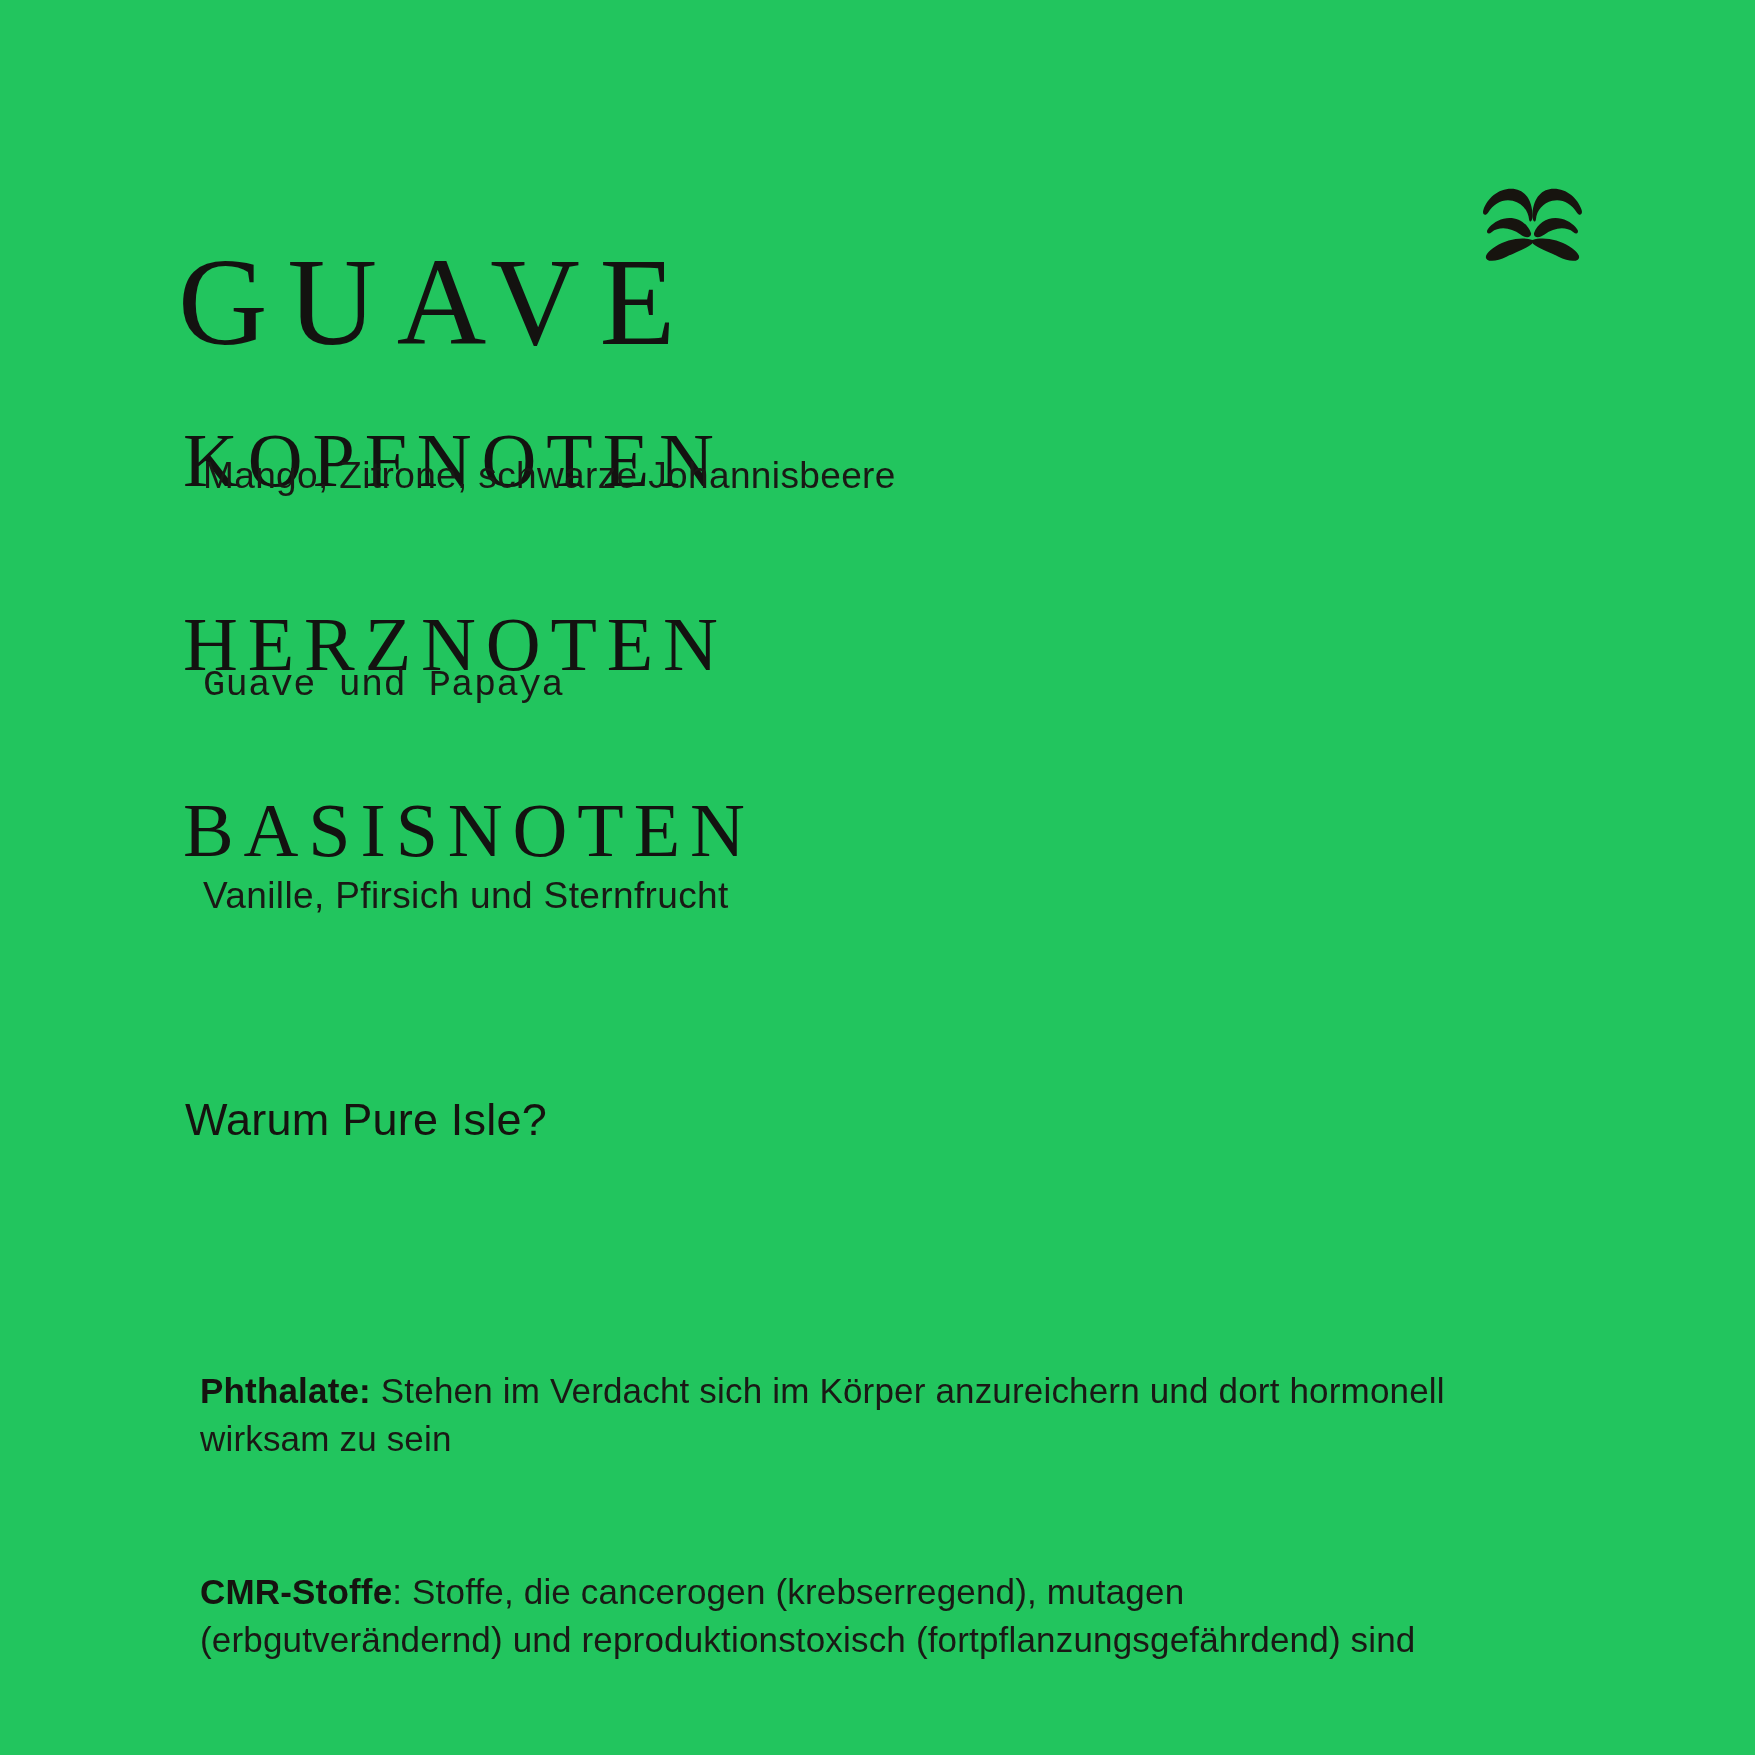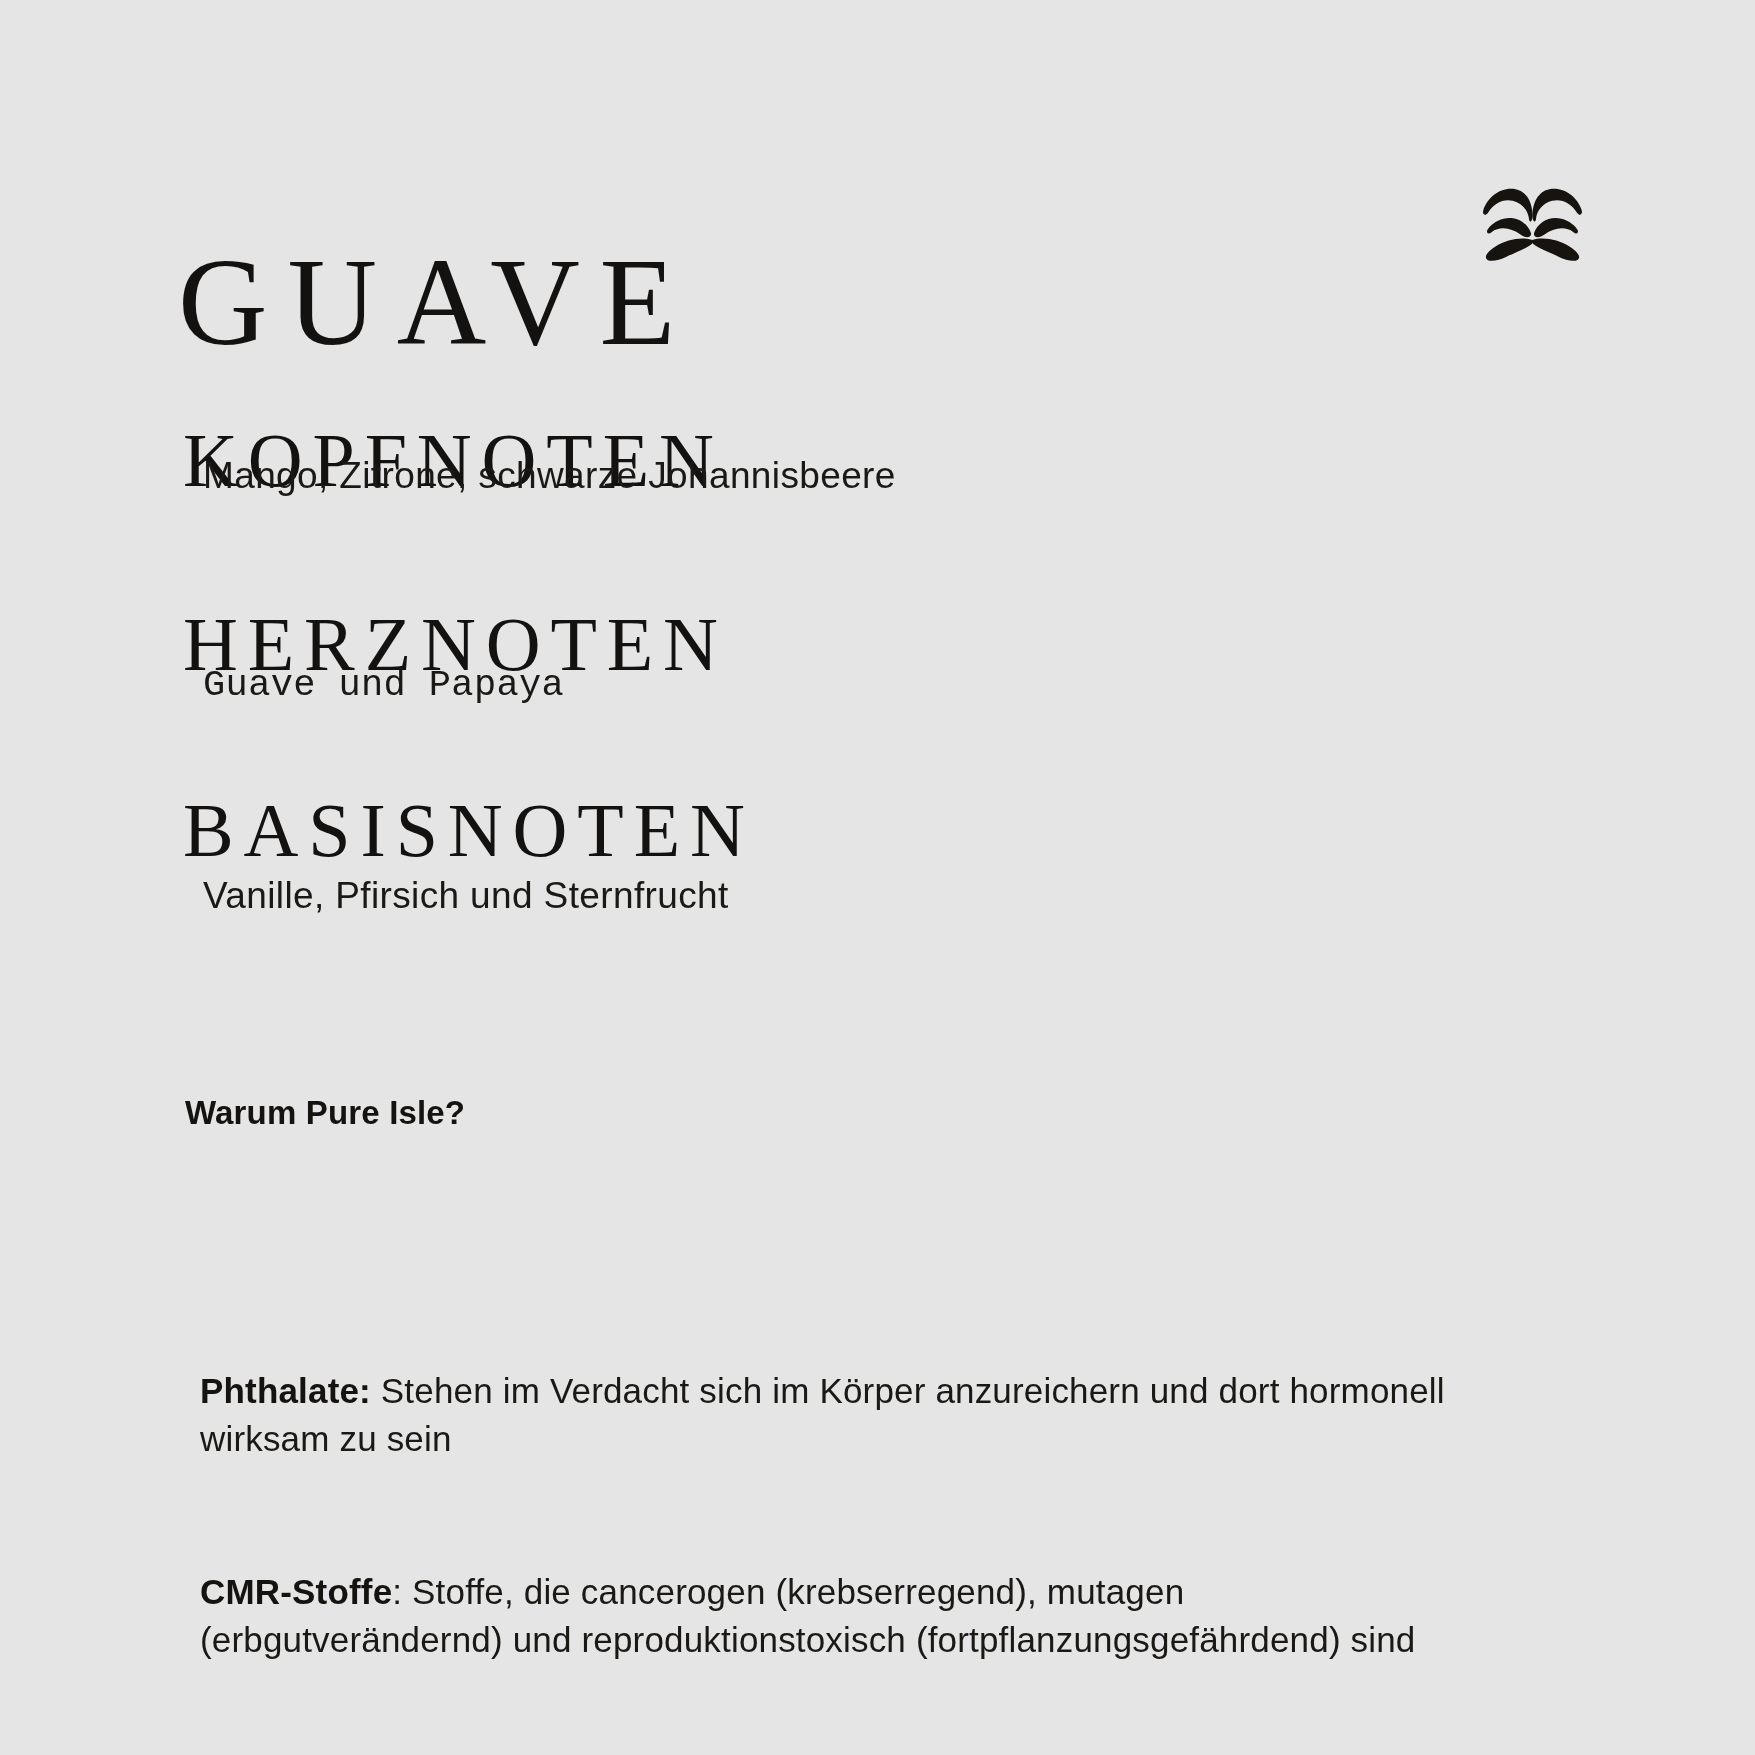--- a/index.html
+++ b/index.html
@@ -1,19 +1,19 @@
 <!DOCTYPE html>
 <html><head>
 <meta charset="utf-8">
 <style>
   html,body{margin:0;padding:0;}
   .canvas{
     position:relative;
     width:1755px;height:1755px;
-    background:#e5e5e5;
+    background:#22c55e;
     overflow:hidden;
     font-family:"Liberation Sans","DejaVu Sans",sans-serif;
     color:#1A1915;
   }
   .serif{
     font-family:"Liberation Serif","DejaVu Serif",serif;
     font-weight:400;
     color:#131210;
     line-height:1.1;
     white-space:nowrap;
@@ -33,21 +33,21 @@
     position:absolute;left:203px;
     font-size:37px;line-height:1.25;
     letter-spacing:0.01em;
     color:#1A1915;white-space:nowrap;
   }
   .note-ingredients.kopf{top:453px;}
   .note-ingredients.herz{top:662px;font-family:Liberation Mono, monospace;}
   .note-ingredients.basis{top:873px;}
   .why-heading{
     position:absolute;left:185px;top:1094px;
-    font-size:33px;font-weight:700;
+    font-size:45px;font-weight:400;
     letter-spacing:0.005em;color:#15130F;
     white-space:nowrap;
   }
   .para{
     position:absolute;left:200px;
     width:1500px;
     font-size:35px;line-height:48px;
     letter-spacing:0.005em;
     white-space:pre-line;
     color:#1A1915;

